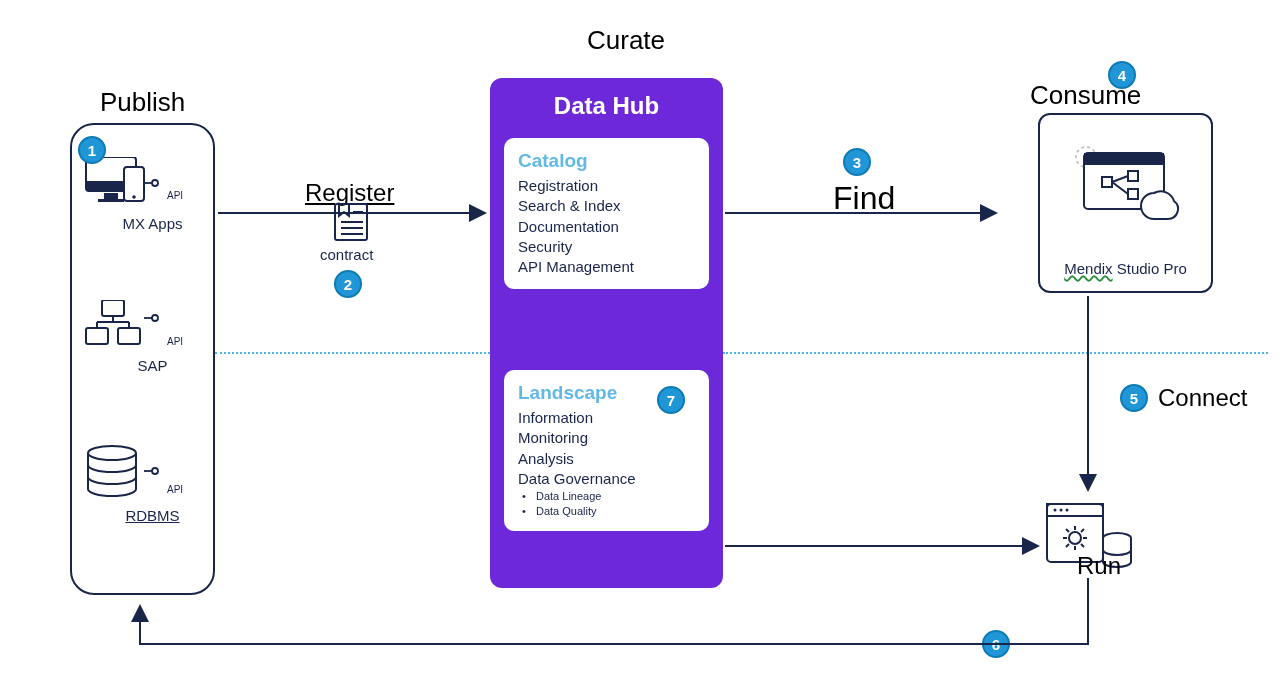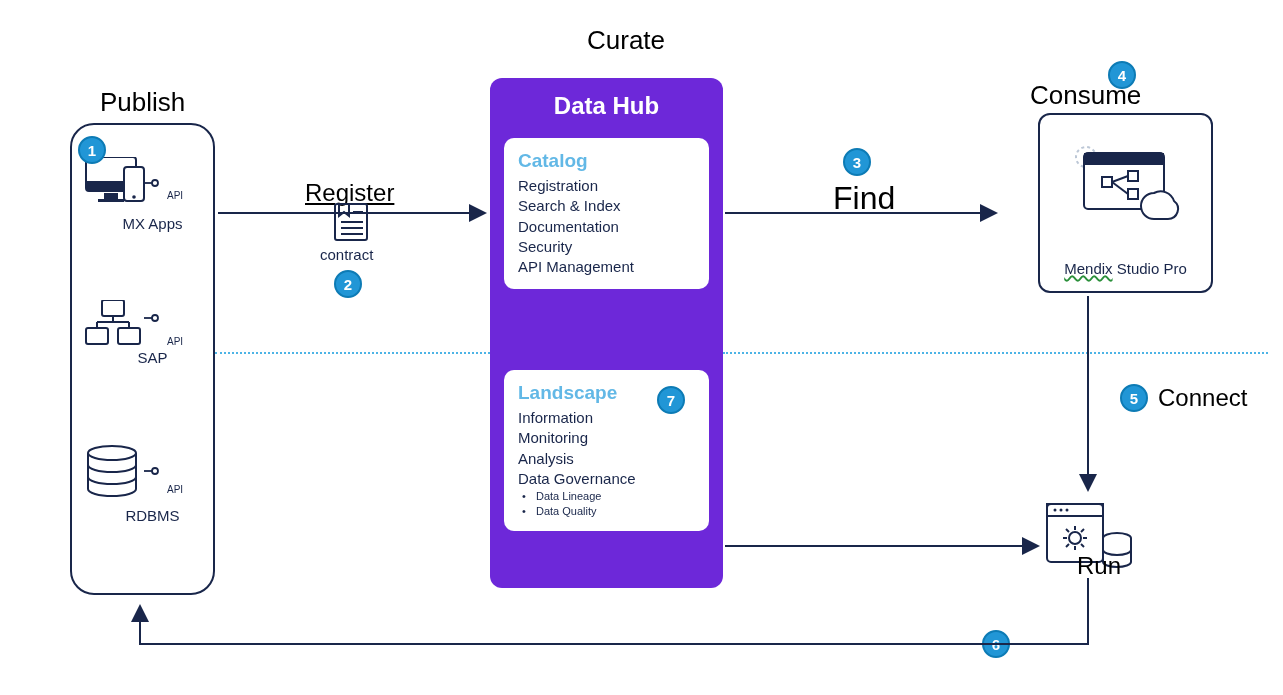--- a/index.html
+++ b/index.html
@@ -165,32 +165,32 @@
       <rect x="2" y="28" width="22" height="16" rx="2" fill="none" stroke="#19264a" stroke-width="2"></rect>
       <rect x="34" y="28" width="22" height="16" rx="2" fill="none" stroke="#19264a" stroke-width="2"></rect>
       <line x1="29" y1="16" x2="29" y2="22" stroke="#19264a" stroke-width="2"></line>
       <line x1="13" y1="22" x2="45" y2="22" stroke="#19264a" stroke-width="2"></line>
       <line x1="13" y1="22" x2="13" y2="28" stroke="#19264a" stroke-width="2"></line>
       <line x1="45" y1="22" x2="45" y2="28" stroke="#19264a" stroke-width="2"></line>
       <circle cx="71" cy="18" r="3" fill="none" stroke="#19264a" stroke-width="1.8"></circle>
       <line x1="60" y1="18" x2="68" y2="18" stroke="#19264a" stroke-width="1.8"></line>
     </svg>
     <span style="position:absolute; left:95px; top:211px; font-size:10px; color:#19264a;">API</span>
-    <div class="box-label" style="top:224px;">SAP</div>
+    <div class="box-label" style="top:232px;">SAP</div>
 
     <svg class="icon" viewBox="0 0 80 55" style="left:12px; top:320px; width:80px; height:55px;">
       <ellipse cx="28" cy="8" rx="24" ry="7" fill="none" stroke="#19264a" stroke-width="2"></ellipse>
       <path d="M4 8 L4 44 A24 7 0 0 0 52 44 L52 8" fill="none" stroke="#19264a" stroke-width="2"></path>
       <path d="M4 20 A24 7 0 0 0 52 20" fill="none" stroke="#19264a" stroke-width="2"></path>
       <path d="M4 32 A24 7 0 0 0 52 32" fill="none" stroke="#19264a" stroke-width="2"></path>
       <circle cx="71" cy="26" r="3" fill="none" stroke="#19264a" stroke-width="1.8"></circle>
       <line x1="60" y1="26" x2="68" y2="26" stroke="#19264a" stroke-width="1.8"></line>
     </svg>
     <span style="position:absolute; left:95px; top:359px; font-size:10px; color:#19264a;">API</span>
-    <div class="box-label" style="top:382px;">RDBMS</div>
+    <div class="box-label" style="top:382px;text-decoration:underline;">RDBMS</div>
   </div>
   <div class="badge" style="left:78px; top:136px;">1</div>
 
   <div class="flow-label" style="left:305px; top:179px;text-decoration:underline;">Register</div>
   <svg class="icon" viewBox="0 0 36 40" style="left:333px; top:202px; width:36px; height:40px;">
     <rect x="2" y="2" width="32" height="36" rx="2" fill="none" stroke="#19264a" stroke-width="2"></rect>
     <path d="M6 2 L6 14 L11 10 L16 14 L16 2" fill="none" stroke="#19264a" stroke-width="2"></path>
     <line x1="20" y1="10" x2="30" y2="10" stroke="#19264a" stroke-width="2"></line>
     <line x1="8" y1="20" x2="30" y2="20" stroke="#19264a" stroke-width="2"></line>
     <line x1="8" y1="26" x2="30" y2="26" stroke="#19264a" stroke-width="2"></line>

